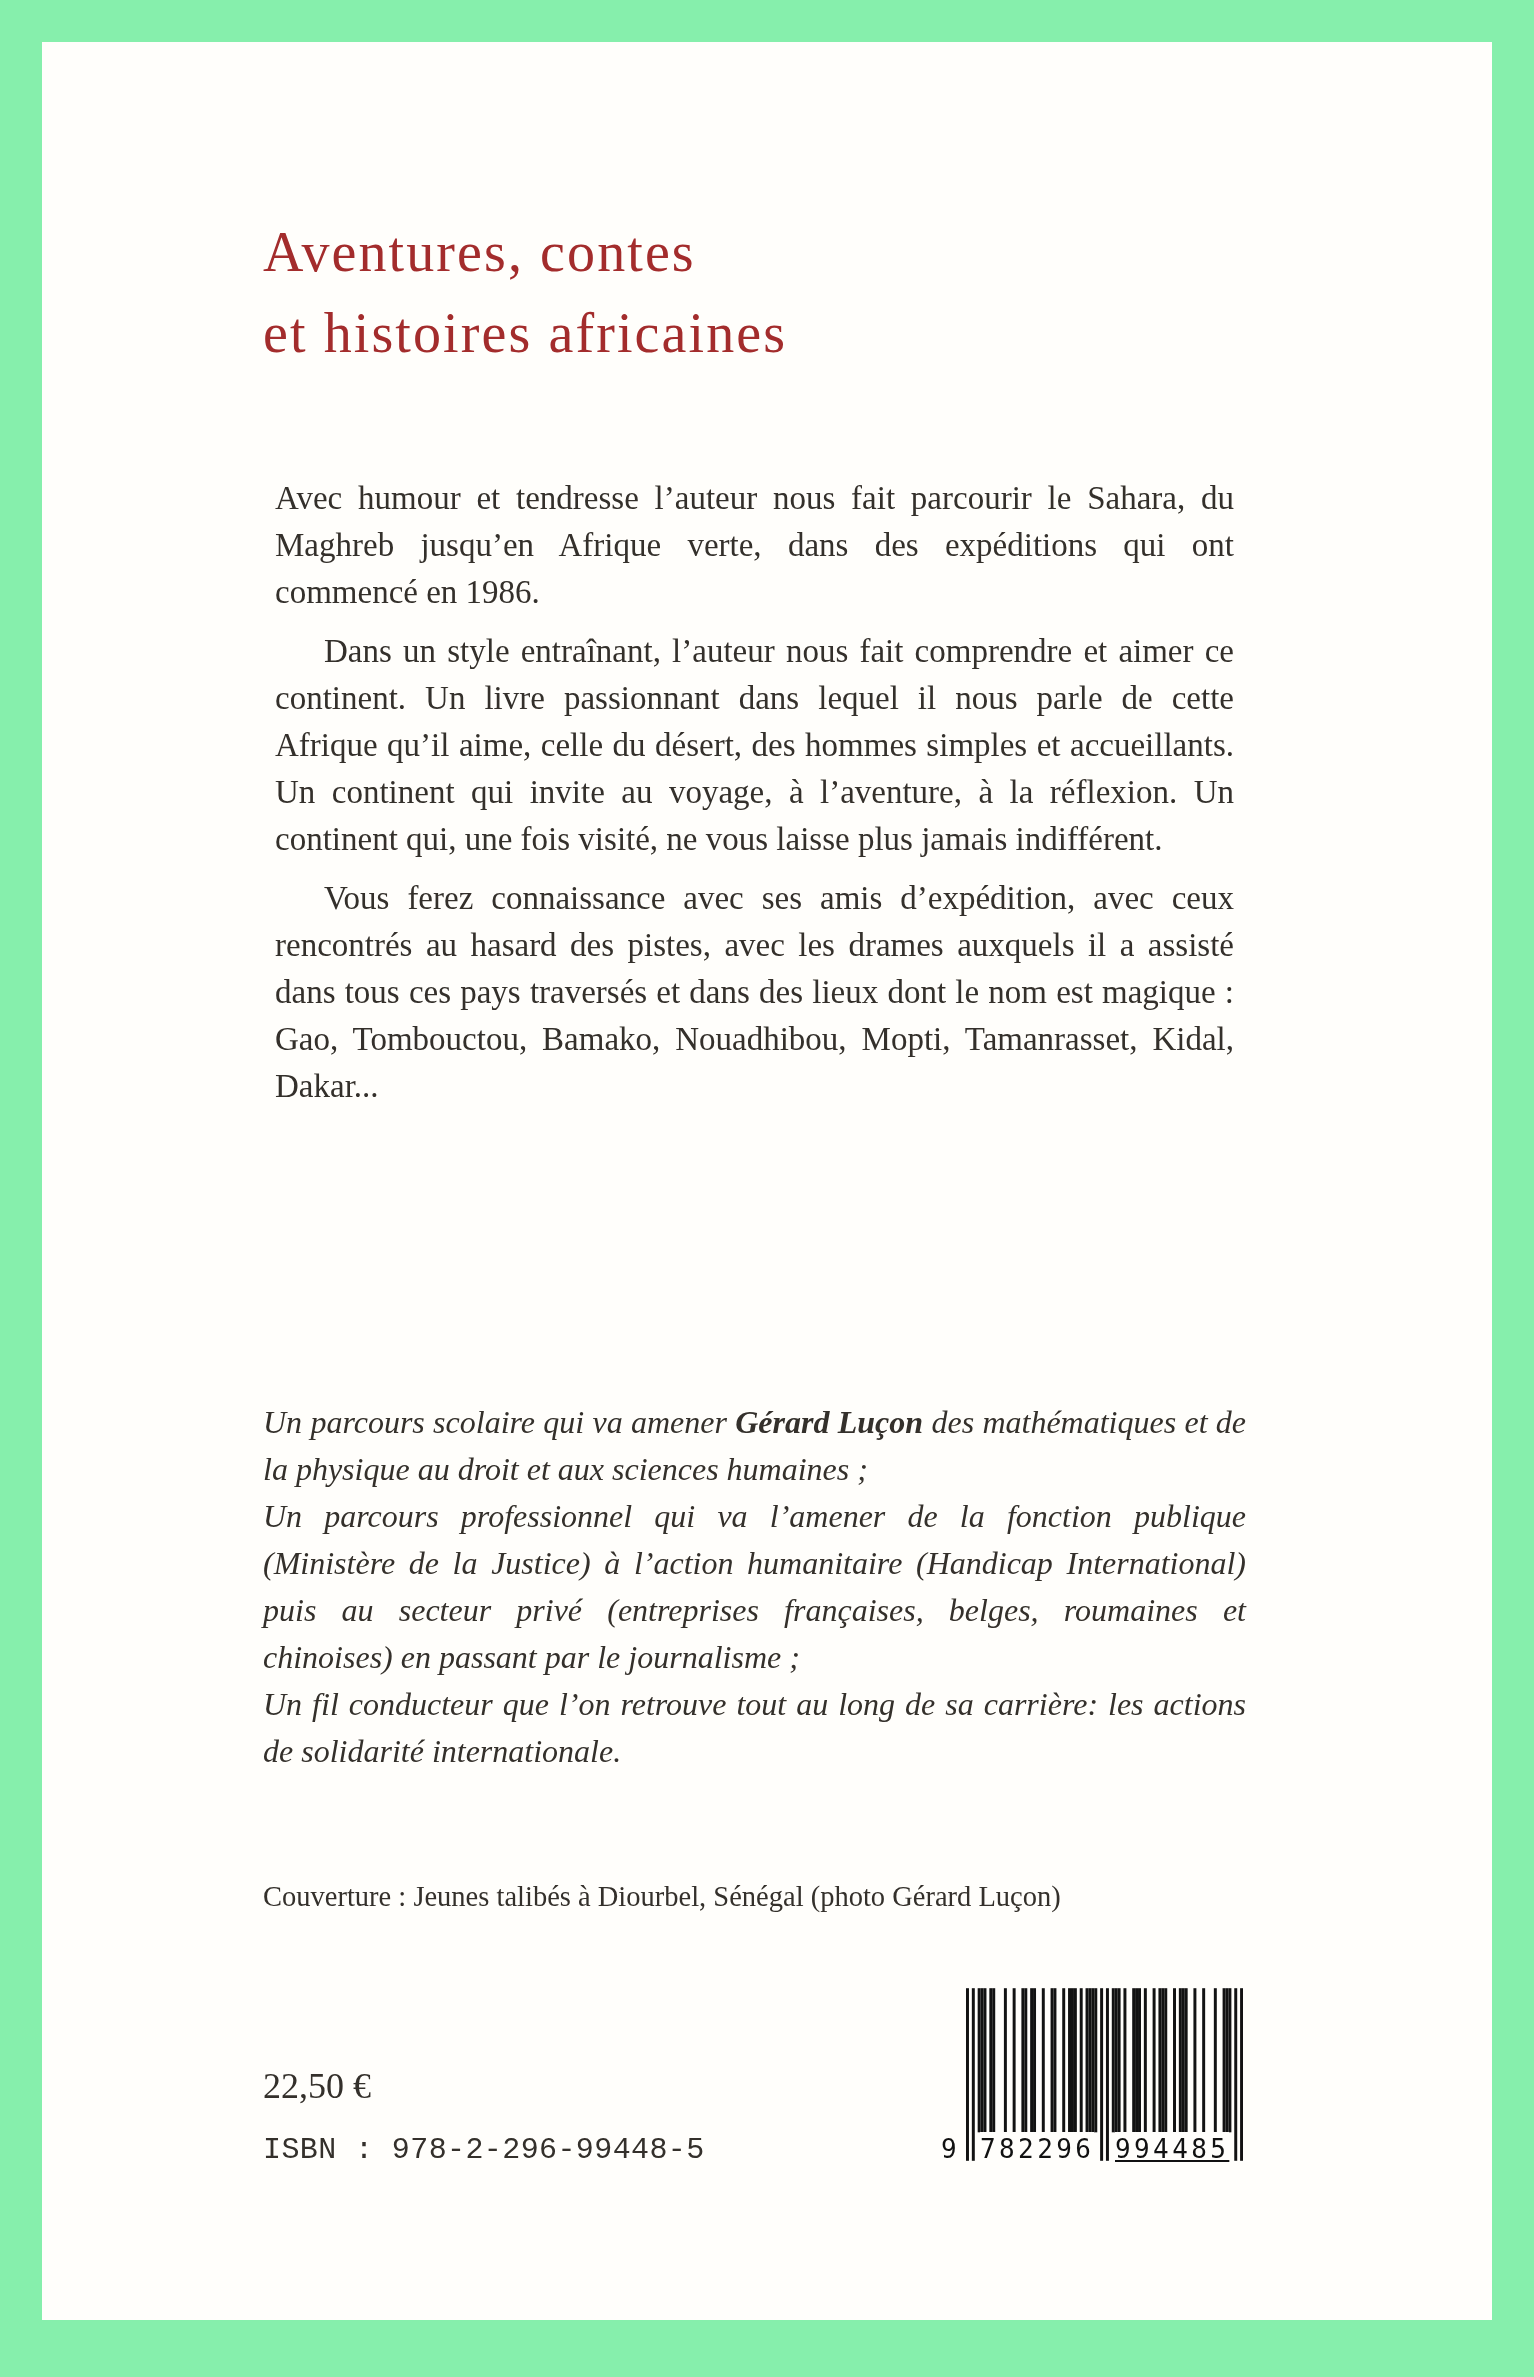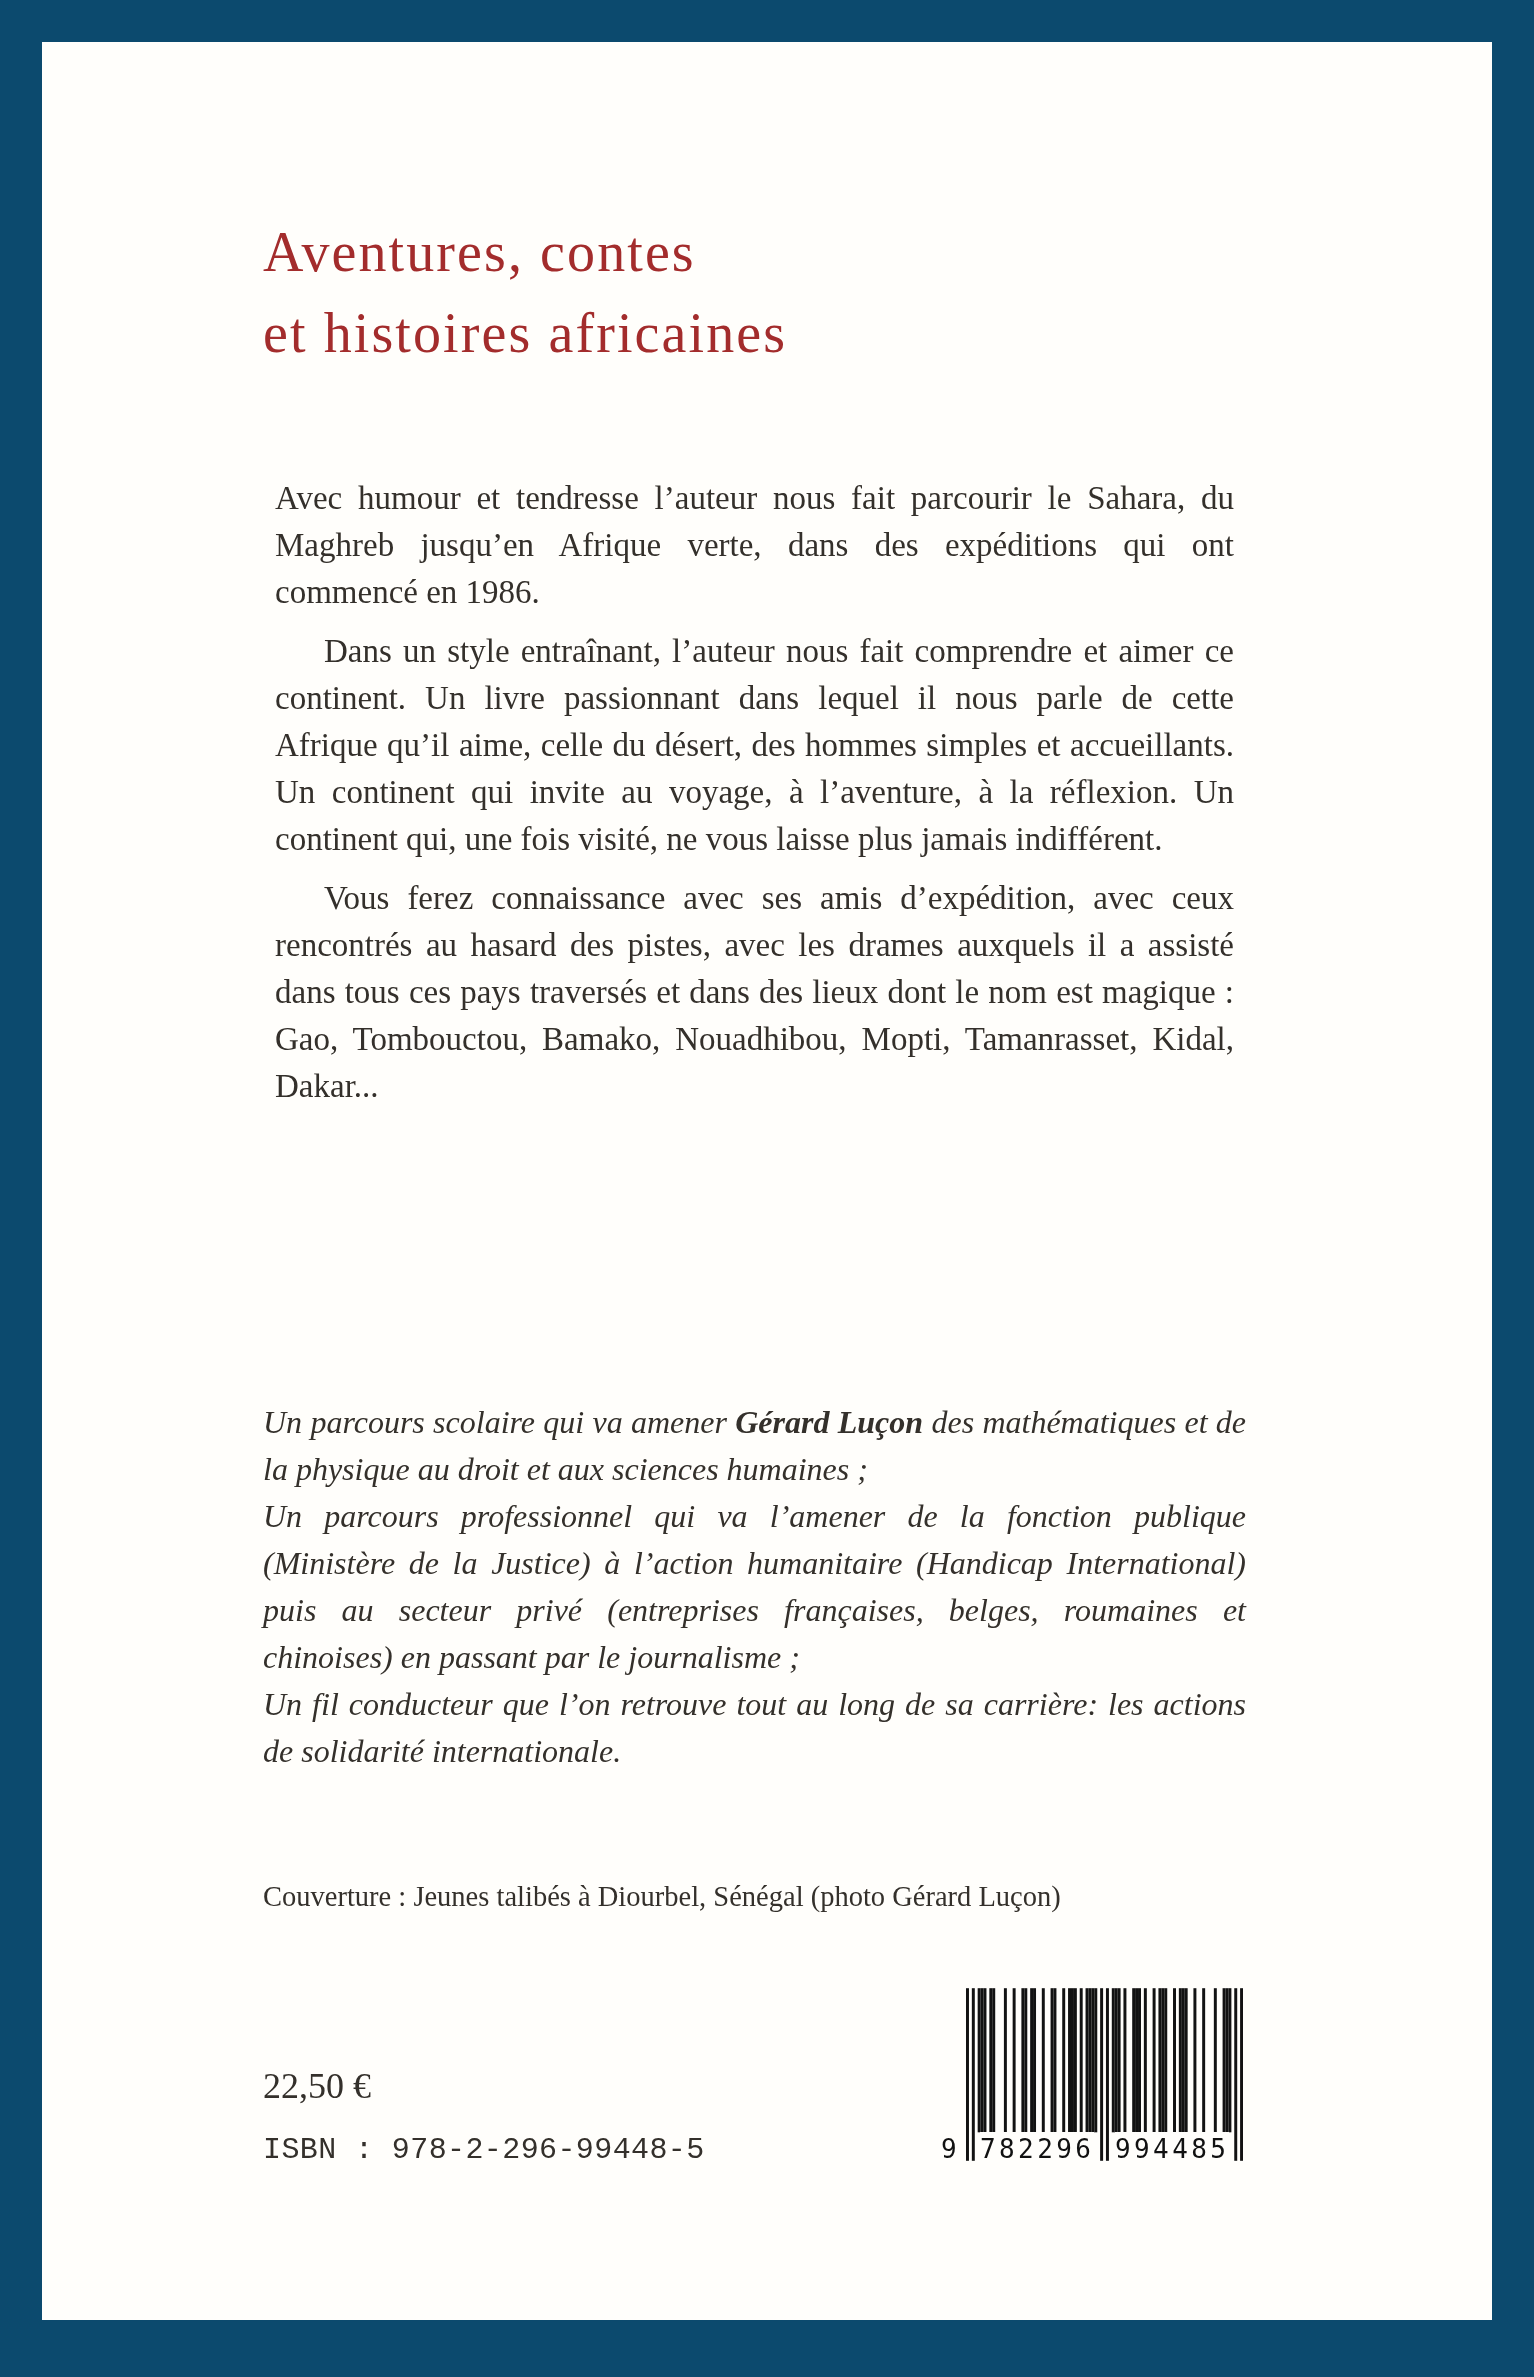--- a/index.html
+++ b/index.html
@@ -1,19 +1,19 @@
 <!DOCTYPE html>
 <html style="font-size:13.4px"><head>
 <meta charset="utf-8">
 <style>
   html,body{margin:0;padding:0;background:#777;}
   .cover{
     position:relative;
     width:1534px;height:2377px;
-    background:#0c4a6e;
+    background:#86efac;
     font-family:"Liberation Serif","DejaVu Serif",serif;
     color:#34302B;
     overflow:hidden;
   }
   .page{
     position:absolute;left:42px;top:42px;
     width:1450px;height:2278px;
     background:#FFFEFB;
   }
   .title{
@@ -55,21 +55,21 @@
   }
   .barcode svg{position:absolute;left:25px;top:0;display:block;}
   .barcode-digits span{
     position:absolute;top:144px;height:34px;
     font-family:"DejaVu Sans Mono","Liberation Mono",monospace;
     font-size:26px;line-height:34px;letter-spacing:3.4px;
     background:#FFFEFB;color:#111;
   }
   .bd-first{left:0;width:22px;}
   .bd-g1{left:39px;width:114px;text-align:center;}
-  .bd-g2{left:174px;width:114px;text-align:center;}
+  .bd-g2{left:174px;width:114px;text-align:center;text-decoration:underline;}
 </style>
 </head>
 <body>
 
 <div class="cover">
   <div class="page">
 
     <h1 class="title">
       <span>Aventures, contes</span>
       <span>et histoires africaines</span>

